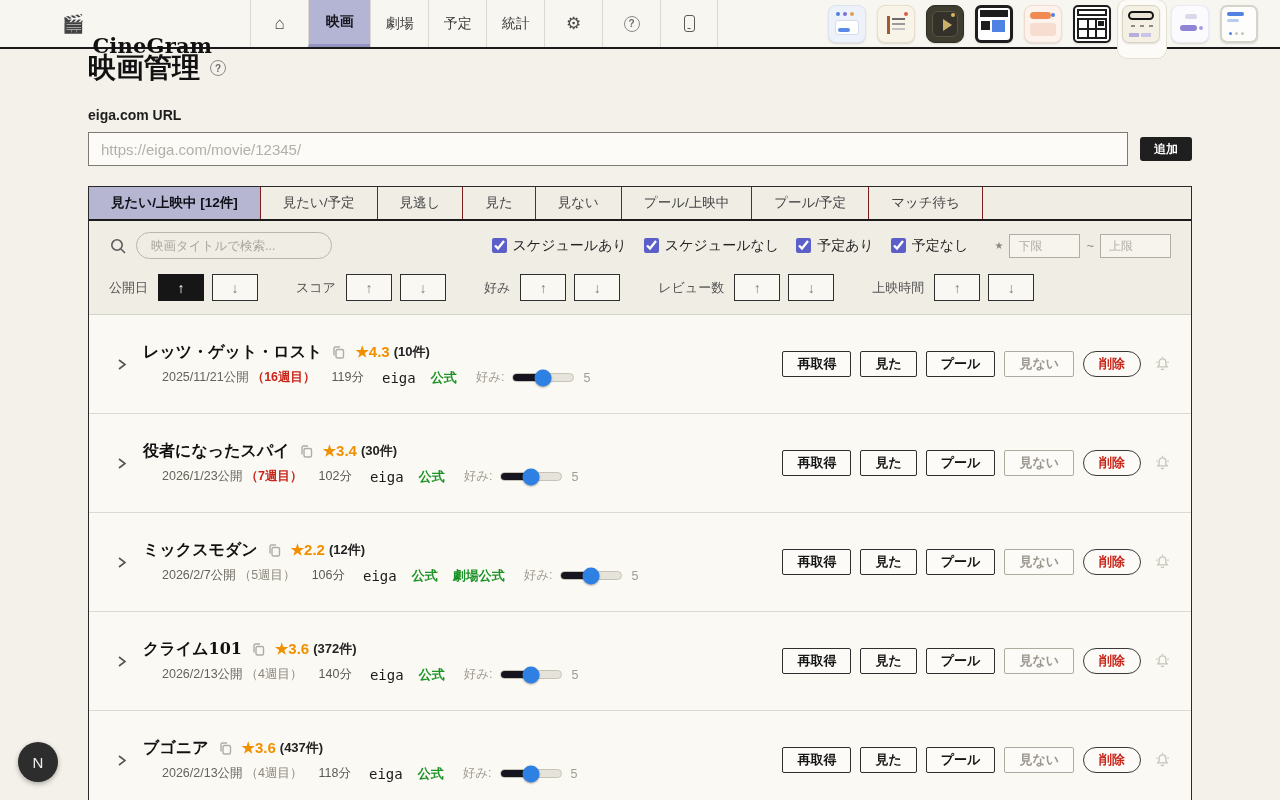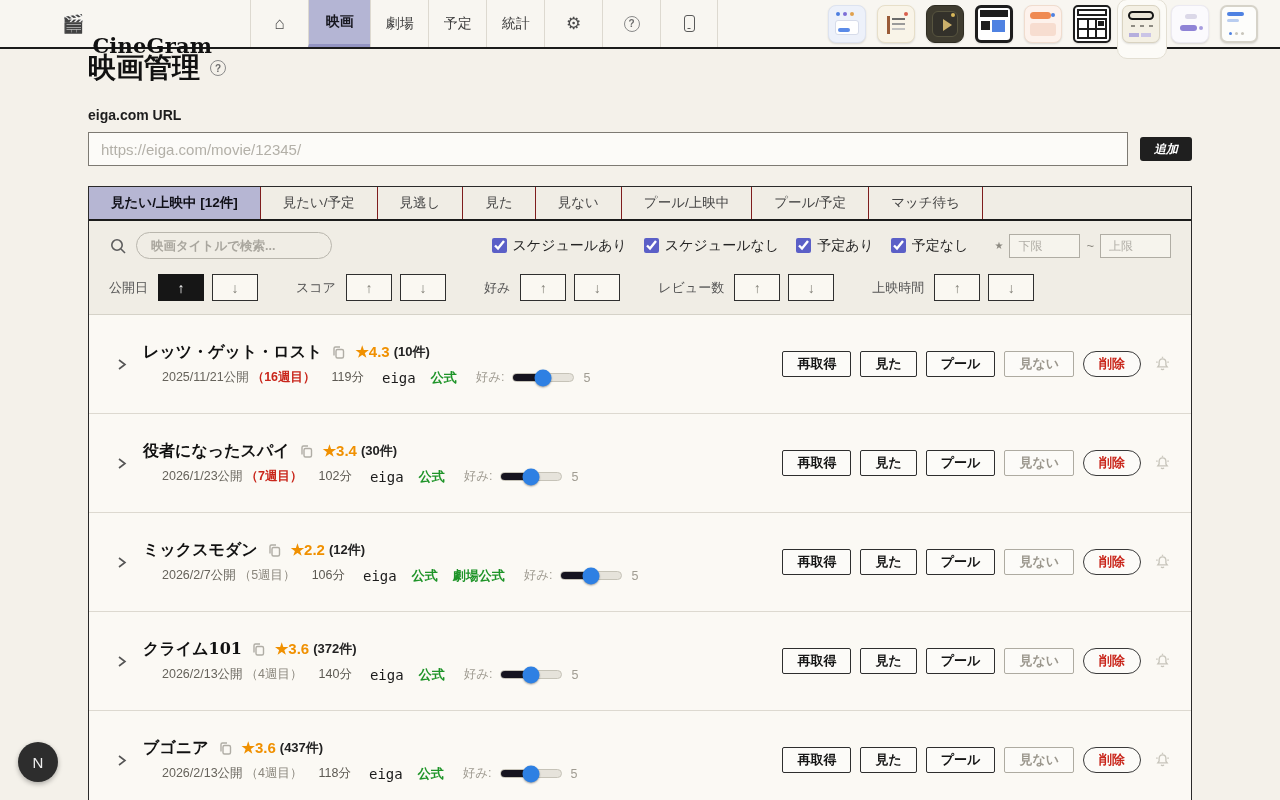--- a/index.html
+++ b/index.html
@@ -66,32 +66,32 @@
   .ai9 i:nth-child(3){ width:3px;height:3px;border-radius:50%;left:7px;bottom:6px;background:#4f82e2;box-shadow:6px 0 0 #c9c6bc,12px 0 0 #c9c6bc; }
 
   
   main { padding:0 88px; }
   .page-head { display:flex; align-items:center; gap:10px; }
   h1 { font-family:"DejaVu Serif", serif; font-size:28px; font-weight:bold; color:#111; }
   .url-label { display:block; margin-top:20px; font-size:14px; font-weight:bold; color:#1d1d1d; }
   .url-row { margin-top:9px; display:flex; align-items:center; gap:12px; }
   .url-input { flex:1; height:34px; border:1.5px solid #7d7a73; background:#fcfbf8; padding:0 12px; font-size:15px; color:#333; font-family:"Liberation Sans",sans-serif; }
   .url-input::placeholder { color:#b3b0a8; }
-  .add-btn { height:24px; padding:0 14px; background:#1f1f1f; color:#fff; border:none; border-radius:3px; font-size:12px; font-weight:bold; cursor:pointer;font-style:italic; }
+  .add-btn { height:24px; padding:0 14px; background:#1f1f1f; color:#fff; border:none; border-radius:3px; font-size:12px; font-weight:bold; cursor:pointer; }
 
   
   .card { margin-top:20px; border:1.5px solid #2a2a2a; background:#f0ede5; }
   .tabs { display:flex; align-items:stretch; height:34px; border-bottom:2px solid #1b1b1b; }
   .tab { display:flex; align-items:center; padding:0 22px; font-size:13.5px; color:#444; border-right:1px solid #7f1d1d; cursor:pointer; white-space:nowrap; }
   .tab.active { background:#b6b6d3; color:#101018; font-weight:bold; }
 
   .filter-zone { padding:11px 20px 13px 20px; }
   .frow1 { display:flex; align-items:center; }
   .search-wrap { display:flex; align-items:center; gap:9px; }
-  .search-input { width:196px; height:27px; border:1.3px solid #b9b6ad; border-radius:14px; background:transparent; padding:12px 14px; font-size:12.5px; color:#444; font-family:"Liberation Sans",sans-serif;font-weight:bold; }
+  .search-input { width:196px; height:27px; border:1.3px solid #b9b6ad; border-radius:14px; background:transparent; padding:12px 14px; font-size:12.5px; color:#444; font-family:"Liberation Sans",sans-serif; }
   .search-input::placeholder { color:#a9a69e; }
   .checks { margin-left:auto; display:flex; align-items:center; gap:17px; }
   .chk { display:flex; align-items:center; gap:6px; font-size:14px; color:#242424; cursor:pointer; }
   .chk input { width:15px; height:15px; accent-color:#5b5fc7; cursor:pointer; }
   .range { margin-left:26px; display:flex; align-items:center; gap:6px; }
   .range .star { font-size:10px; color:#8c8980; }
   .range input { width:71px; height:24px; border:1.3px solid #b0ada4; background:#f6f4ed; padding:0 8px; font-size:12px; color:#444; font-family:"Liberation Sans",sans-serif; }
   .range input::placeholder { color:#b0ada6; }
   .range .tilde { color:#8c8980; font-size:13px; }
 

